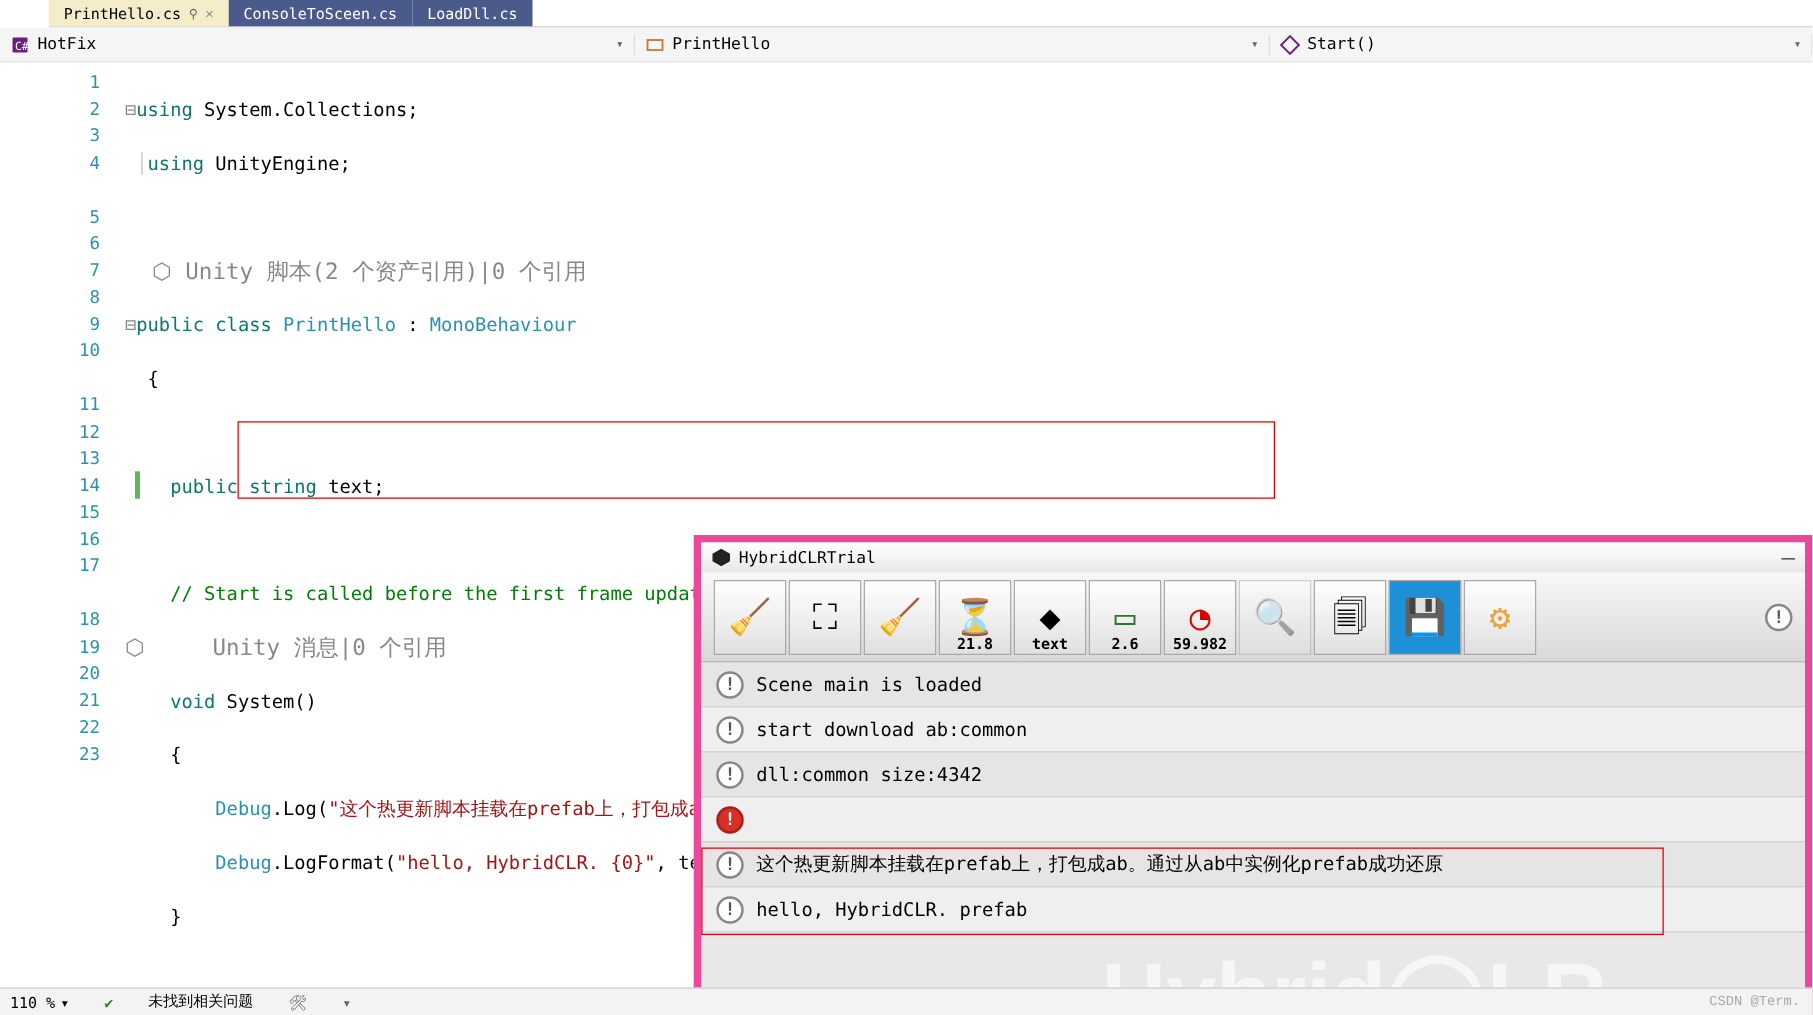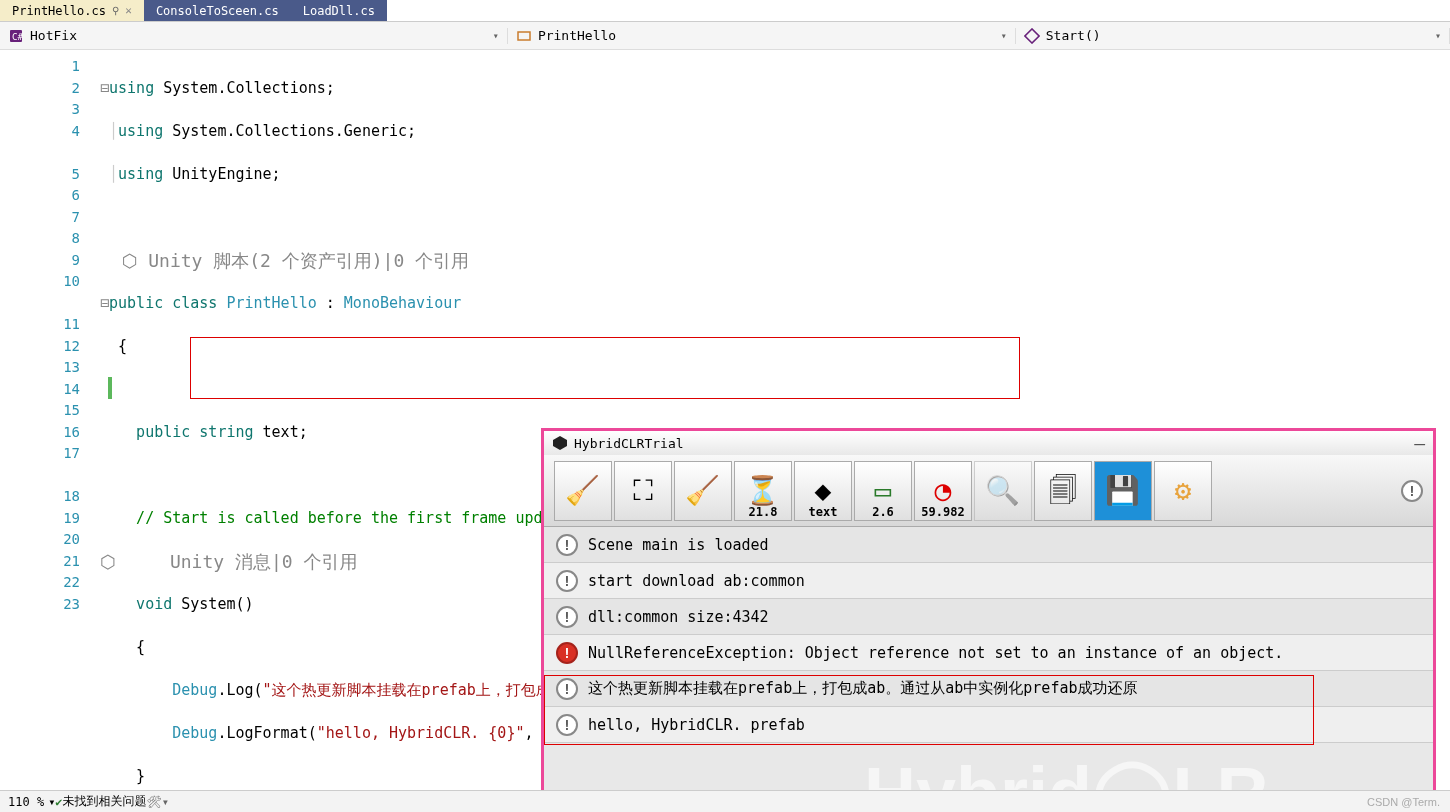--- a/index.html
+++ b/index.html
@@ -1,57 +1,57 @@
 <!DOCTYPE html>
 <html><head>
 <meta charset="utf-8">
 <style>
 * { margin:0; padding:0; box-sizing:border-box; font-family:Consolas,"Microsoft YaHei",monospace; }
 body { width:1450px; height:812px; background:#fff; position:relative; overflow:hidden; }
 
-.tabs { height:22px; background:#fff; display:flex; border-bottom:1px solid #ccc; }
+.tabs { height:22px; background:#fff; display:flex; border-bottom:1px solid #ccc;margin-left:39px; }
 .tab { padding:2px 12px; font-size:12px; color:#fff; background:#4a5a8a; display:flex; align-items:center; gap:6px; cursor:pointer; }
 .tab.active { background:#f5edc9; color:#000; }
 .tab .pin { font-size:10px; color:#666; }
 .tab .x { font-size:11px; color:#888; }
 
 .breadcrumb { height:28px; background:#f5f5f5; border-bottom:1px solid #ddd; display:flex; align-items:center; }
 .bc-seg { flex:1; display:flex; align-items:center; gap:6px; padding:0 8px; border-right:1px solid #ddd; font-size:13px; }
 .dd { margin-left:auto; color:#666; font-size:10px; }
 
 .editor { display:flex; height:740px; background:#fff; }
 .gutter { width:100px; text-align:right; padding-right:20px; color:#2b91af; font-size:14px; line-height:21.5px; padding-top:6px; user-select:none; position:relative; }
 .code { flex:1; font-size:15px; line-height:21.5px; padding-top:6px; white-space:pre; position:relative; }
 .kw { color:#0f766e; }
 .type { color:#2b91af; }
 .str { color:#a31515; }
 .com { color:#008000; }
 .ref { color:#888; font-size:18px; }
 .redbox { position:absolute; border:1.5px solid #d00; }
 .green-bar { position:absolute; left:108px; width:4px; background:#5cb85c; }
 
-.unity { position:absolute; left:541px; top:428px; width:895px; height:384px; background:#e8e8e8; border:3px solid #ec4899; }
+.unity { position:absolute; left:555px; top:428px; width:895px; height:384px; background:#e8e8e8; border:6px solid #ec4899; }
 .u-title { height:24px; background:linear-gradient(#fff,#e8e8e8); display:flex; align-items:center; padding:0 8px; font-size:13px; font-family:"Segoe UI",Arial; gap:6px; }
 .u-title .dash { margin-left:auto; font-size:18px; color:#555; }
 .u-tools { height:72px; background:linear-gradient(#f8f8f8,#d8d8d8); display:flex; align-items:center; padding:0 10px; gap:2px; border-bottom:1px solid #aaa; }
 .tool { width:58px; height:60px; border:1px solid #aaa; background:linear-gradient(#fff,#e0e0e0); display:flex; flex-direction:column; align-items:center; justify-content:center; font-size:11px; font-family:Arial; cursor:pointer; position:relative; }
 .tool-ic { font-size:28px; line-height:1; }
 .tool-lbl { position:absolute; bottom:1px; font-weight:bold; font-size:12px; }
 .u-logs { background:#e5e5e5; font-family:Arial,"Microsoft YaHei"; font-size:15px; }
 .log { height:36px; display:flex; align-items:center; padding:0 12px; gap:10px; border-bottom:1px solid #ccc; }
 .log.odd { background:#efefef; }
 .log-ic { width:22px; height:22px; border-radius:11px; background:#fff; border:2px solid #888; color:#555; font-size:14px; font-weight:bold; display:flex; align-items:center; justify-content:center; }
 .log-ic.err { background:#d93025; border-color:#a5221b; color:#fff; }
 .wm { position:absolute; left:320px; top:320px; font-size:72px; font-weight:bold; color:rgba(255,255,255,.6); font-family:Arial; pointer-events:none; }
 .redbox2 { position:absolute; border:1.5px solid #d00; }
 
-.status { position:absolute; left:0; bottom:0; width:1450px; height:22px; background:#f3f3f3; border-top:1px solid #ccc; display:flex; align-items:center; font-size:12px; gap:0; padding:0 8px; }
+.status { position:absolute; left:0; bottom:0; width:1450px; height:22px; background:#f3f3f3; border-top:1px solid #ccc; display:flex; align-items:center; font-size:12px; gap:28px; padding:0 8px; }
 .zoom { display:flex; align-items:center; gap:4px; }
 .ok { color:#2e7d32; }
-.watermark-csdn { position:absolute; right:10px; bottom:4px; font-size:11px; color:#aaa; font-family:Liberation Sans, sans-serif; }
+.watermark-csdn { position:absolute; right:10px; bottom:4px; font-size:11px; color:#aaa; font-family:Liberation Mono, monospace; }
 
 svg.ic { width:16px; height:16px; }
 </style>
 </head>
 <body>
 
 <div class="tabs">
   <div class="tab active">
     <span>PrintHello.cs</span>
     <span class="pin">⚲</span>
@@ -114,21 +114,20 @@
     <div style="height:21.5px"></div>
     <div>18</div>
     <div>19</div>
     <div>20</div>
     <div>21</div>
     <div>22</div>
     <div>23</div>
   </div>
   <div class="code">
 <div><span style="color:#888">⊟</span><span class="kw">using</span><span> System.Collections;</span></div>
-<div> <span style="color:#ccc">│</span><span class="kw">using</span><span> System.Collections.Generic;</span></div>
 <div> <span style="color:#ccc">│</span><span class="kw">using</span><span> UnityEngine;</span></div>
 <div> </div>
 <div class="ref">  ⬡<span> Unity 脚本(2 个资产引用)|0 个引用</span></div>
 <div><span style="color:#888">⊟</span><span class="kw">public class </span><span class="type">PrintHello</span><span> : </span><span class="type">MonoBehaviour</span></div>
 <div>  <span>{</span></div>
 <div> </div>
 <div><span class="kw">    public string</span><span> text;</span></div>
 <div> </div>
 <div><span class="com">    // Start is called before the first frame update</span></div>
 <div class="ref">⬡<span>     Unity 消息|0 个引用</span></div>
@@ -208,21 +207,20 @@
     <div class="log odd">
         <span class="log-ic">!</span>
         <span>start download ab:common</span>
       </div>
     <div class="log">
         <span class="log-ic">!</span>
         <span>dll:common  size:4342</span>
       </div>
     <div class="log odd">
         <span class="log-ic err">!</span>
-        <span>NullReferenceException: Object reference not set to an instance of an object.</span>
       </div>
     <div class="log">
         <span class="log-ic">!</span>
         <span>这个热更新脚本挂载在prefab上，打包成ab。通过从ab中实例化prefab成功还原</span>
       </div>
     <div class="log odd">
         <span class="log-ic">!</span>
         <span>hello, HybridCLR. prefab</span>
       </div>
   </div>

